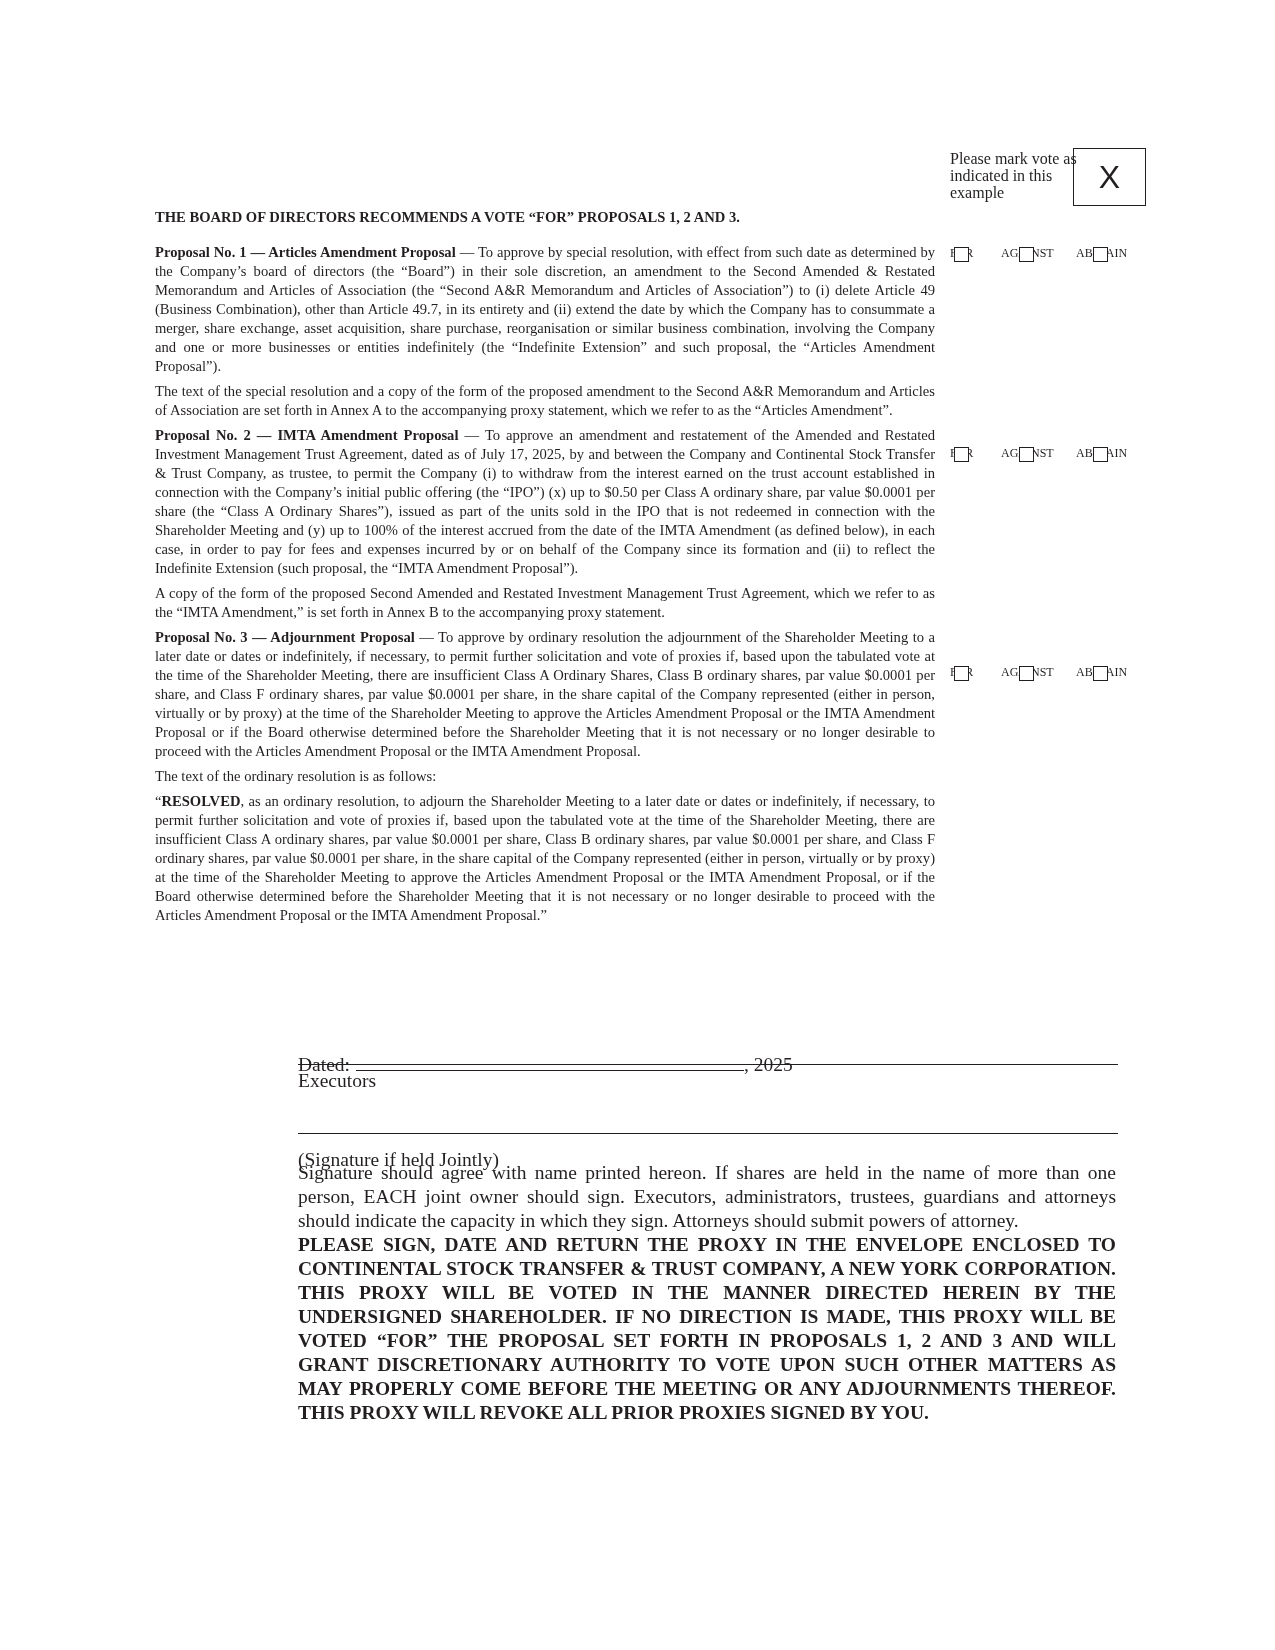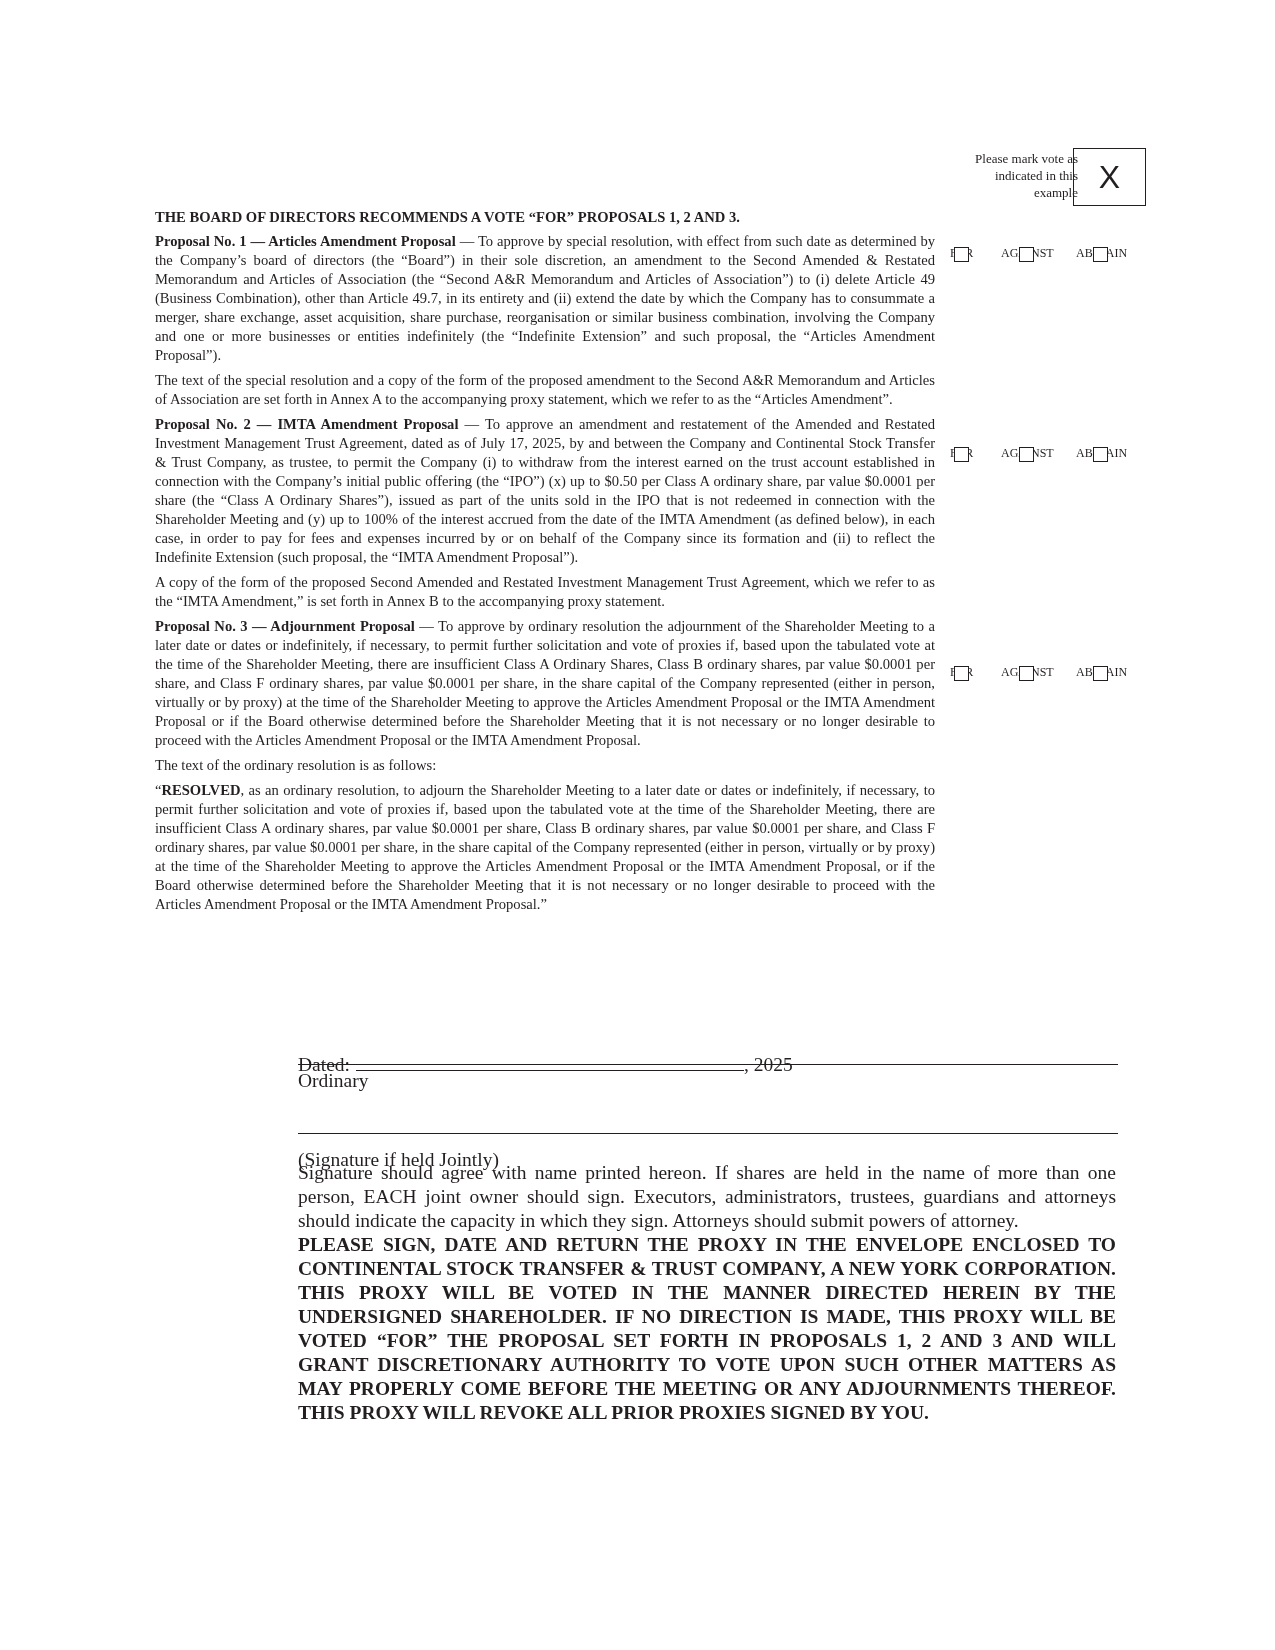--- a/index.html
+++ b/index.html
@@ -1,22 +1,22 @@
 <!DOCTYPE html>
 <html><head>
 <meta charset="utf-8">
 <style>
   html, body { margin: 0; padding: 0; background: #ffffff; }
   body { width: 1275px; height: 1650px; position: relative; font-family: "Liberation Serif", serif; color: #231f20; overflow: hidden; }
   .abs { position: absolute; }
-  .mark-note { left: 950px; top: 150px; width: 128px; text-align: right; font-size: 13px; line-height: 17px; }
+  .mark-note { left: 950px; top: 150px; width: 128px; text-align: left; font-size: 16px; line-height: 17px; }
   .mark-box { left: 1073px; top: 148px; width: 73px; height: 58px; border: 1.5px solid #231f20; box-sizing: border-box; display: flex; align-items: center; justify-content: center; font-family: "Liberation Sans", sans-serif; font-size: 32px; }
   .main { left: 155px; top: 208px; width: 780px; font-size: 14.6px; line-height: 19px; text-align: justify; }
   .main p { margin: 0 0 6px 0; }
-  .main .heading { font-weight: bold; font-size: 14.6px; margin-bottom: 5px; text-align: left; }
+  .main .heading { font-weight: bold; font-size: 14.6px; margin-bottom: 16px; text-align: left; }
   .vote-group { position: absolute; left: 950px; width: 200px; }
   .vote-labels { position: relative; height: 14px; font-size: 12px; }
   .vote-labels span { position: absolute; top: 0; margin-top: 17px; }
   .vote-boxes { position: relative; height: 18px; margin-top: 4px; }
   .cb { position: absolute; width: 15px; height: 15px; border: 1.5px solid #231f20; box-sizing: border-box; background: #fff; cursor: pointer; }
   .sig { left: 298px; width: 820px; font-size: 19.5px; line-height: 24px; }
   .rule { position: absolute; left: 298px; width: 820px; border-top: 1.5px solid #231f20; }
   .dated-line { display: inline-block; width: 388px; border-bottom: 1.5px solid #231f20; height: 18px; vertical-align: baseline; margin-left: 6px; }
   .notice { left: 298px; top: 1161px; width: 818px; font-size: 19.5px; line-height: 24px; text-align: justify; }
   .notice p { margin: 0; }
@@ -82,21 +82,21 @@
     <div class="cb" style="left:69px;"></div>
     <div class="cb" style="left:143px;"></div>
   </div>
 </div>
 
 <div class="abs sig" style="top:1052px;">
   <span>Dated:</span><span class="dated-line"></span><span>, 2025</span>
 </div>
 
 <div class="rule" style="top:1064px;"></div>
-<div class="abs sig" style="top:1069px;">Ordinary</div>
+<div class="abs sig" style="top:1069px;">Executors</div>
 
 <div class="rule" style="top:1133px;"></div>
 <div class="abs sig" style="top:1137px;margin-top:11px;">(Signature if held Jointly)</div>
 
 <div class="abs notice">
   <p>Signature should agree with name printed hereon. If shares are held in the name of more than one person, EACH joint owner should sign. Executors, administrators, trustees, guardians and attorneys should indicate the capacity in which they sign. Attorneys should submit powers of attorney.</p>
   <p class="bold">PLEASE SIGN, DATE AND RETURN THE PROXY IN THE ENVELOPE ENCLOSED TO CONTINENTAL STOCK TRANSFER &amp; TRUST COMPANY, A NEW YORK CORPORATION. THIS PROXY WILL BE VOTED IN THE MANNER DIRECTED HEREIN BY THE UNDERSIGNED SHAREHOLDER. IF NO DIRECTION IS MADE, THIS PROXY WILL BE VOTED “FOR” THE PROPOSAL SET FORTH IN PROPOSALS 1, 2 AND 3 AND WILL GRANT DISCRETIONARY AUTHORITY TO VOTE UPON SUCH OTHER MATTERS AS MAY PROPERLY COME BEFORE THE MEETING OR ANY ADJOURNMENTS THEREOF. THIS PROXY WILL REVOKE ALL PRIOR PROXIES SIGNED BY YOU.</p>
 </div>
 
 </body></html>

